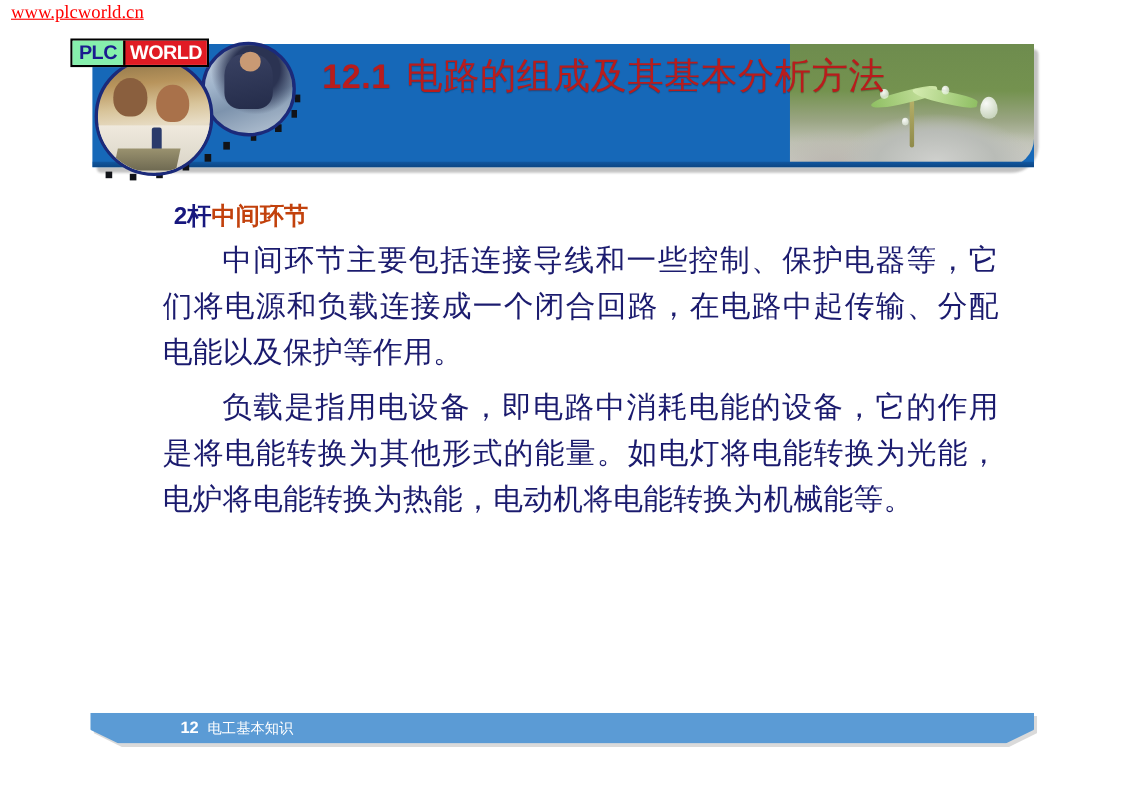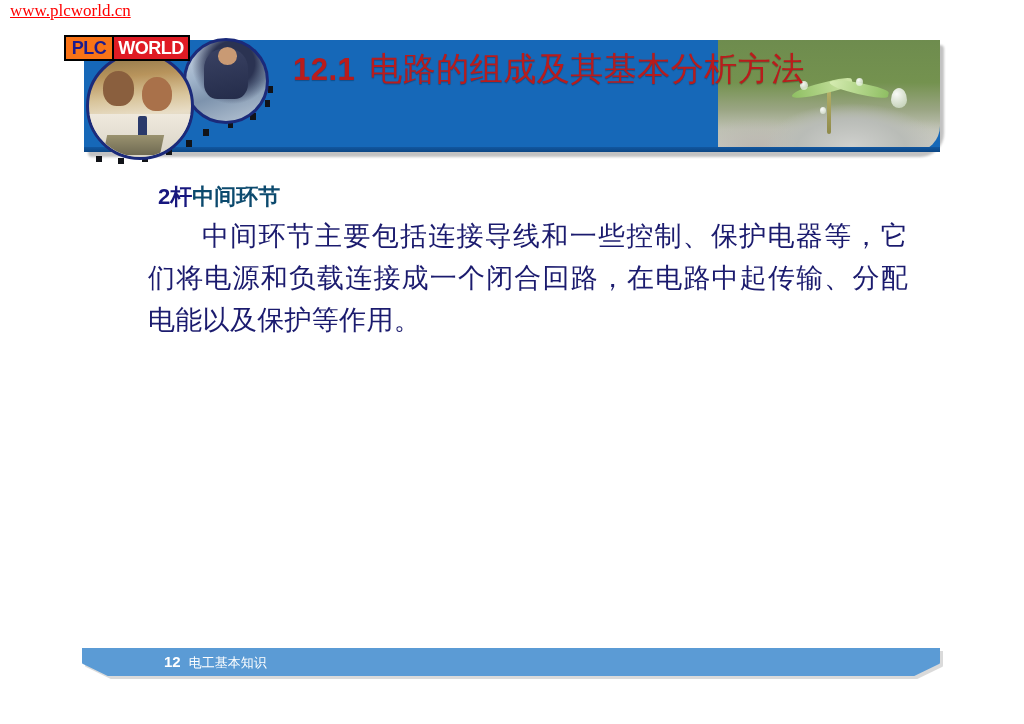--- a/index.html
+++ b/index.html
@@ -136,21 +136,21 @@
     width: 126px;
     height: 26px;
     border: 2px solid #000000;
     box-sizing: border-box;
     display: flex;
     z-index: 9;
     background: #ffffff;
   }
   .plc-logo .plc {
     flex: 0 0 46px;
-    background: #f97316;
+    background: #86efac;
     color: #1B1B8F;
     font-family: "Liberation Sans", "DejaVu Sans", sans-serif;
     font-weight: bold;
     font-size: 18px;
     line-height: 22px;
     text-align: center;
     letter-spacing: -0.5px;
   }
   .plc-logo .world {
     flex: 1 1 auto;
@@ -259,21 +259,21 @@
     margin: 0 0 2px 0;
     padding-left: 158px;
     font-family: "Liberation Sans", "DejaVu Sans", sans-serif;
     font-size: 22px;
     line-height: 33px;
     font-weight: bold;
     color: #17177E;
     white-space: nowrap;
   }
   .sec-head .green {
-    color: #0c4a6e;
+    color: #c2410c;
   }
   .para {
     margin: 0;
     padding: 0 116px 0 148px;
     font-family: "Liberation Serif", "DejaVu Serif", serif;
     font-size: 27px;
     line-height: 42px;
     color: #1B1B6E;
     text-indent: 54px;
     text-align: justify;
@@ -377,20 +377,21 @@
 
 <div class="content">
 
   <h3 class="sec-head"><span>2杆</span><span class="green">中间环节</span></h3>
 
   <p class="para">中间环节主要包括连接导线和一些控制、保护电器等，它们将电源和负载连接成一个闭合回路，在电路中起传输、分配电能以及保护等作用。</p>
 
   <div class="gap"></div>
 
 
+  <p class="para">负载是指用电设备，即电路中消耗电能的设备，它的作用是将电能转换为其他形式的能量。如电灯将电能转换为光能，电炉将电能转换为热能，电动机将电能转换为机械能等。</p>
 </div>
 
 <div class="footer-wrap">
   <div class="footer-shadow"></div>
   <div class="footer-bar"></div>
   <div class="footer-text">
     <span class="fnum">12</span><span class="flabel">电工基本知识</span>
   </div>
 </div>
 

